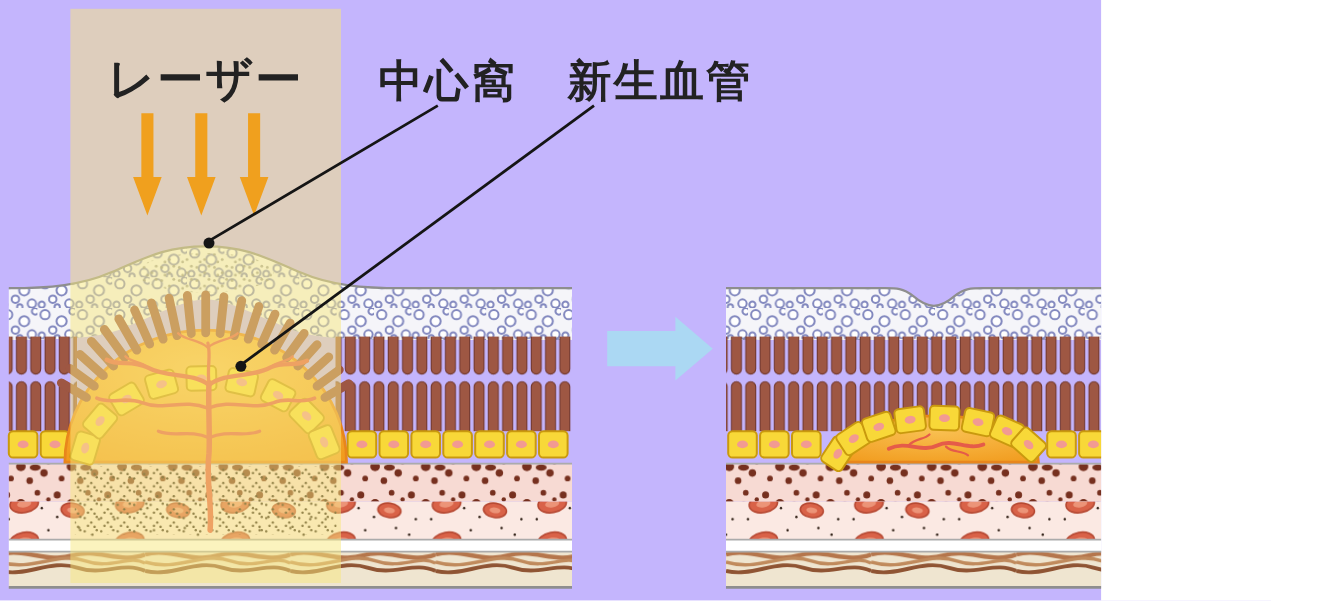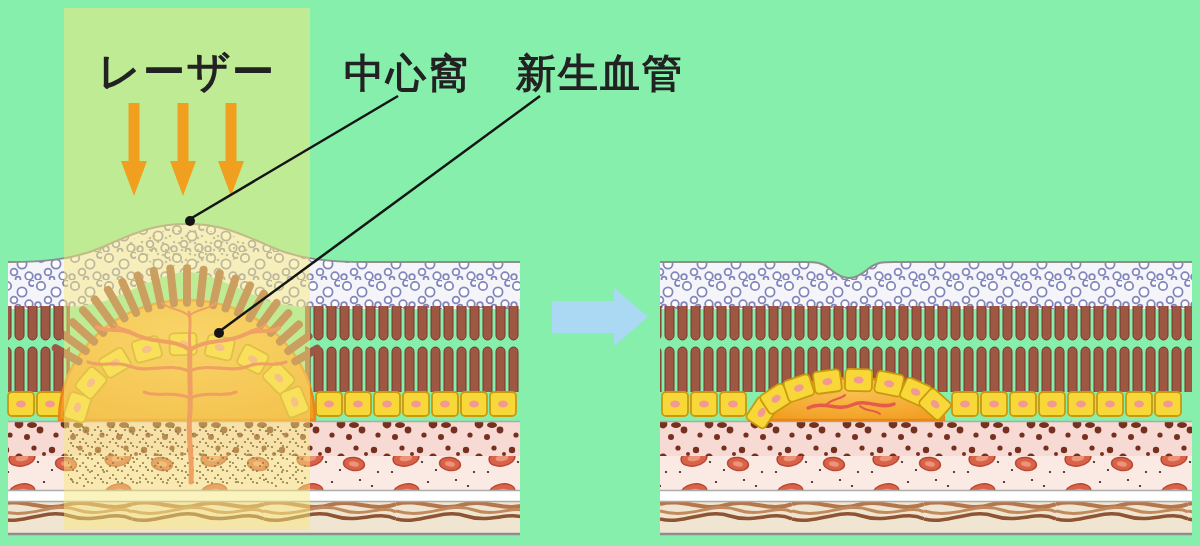--- a/index.html
+++ b/index.html
@@ -1,16 +1,16 @@
 <!DOCTYPE html>
 <html><head>
 <meta charset="utf-8">
 <style>
   html,body{margin:0;padding:0;background:#ffffff;}
-  .stage{position:relative;width:1200px;height:546px;background:#86efac;overflow:hidden;
+  .stage{position:relative;width:1001px;height:546px;background:#c4b5fd;overflow:hidden;
          font-family:"DejaVu Sans",sans-serif;}
   svg{display:block;}
   text{font-family:"DejaVu Sans",sans-serif;font-weight:700;}
 </style>
 </head>
 <body>
 
 <div class="stage">
 <svg width="1200" height="546" viewBox="0 0 1200 546" xmlns="http://www.w3.org/2000/svg">
   <defs>

